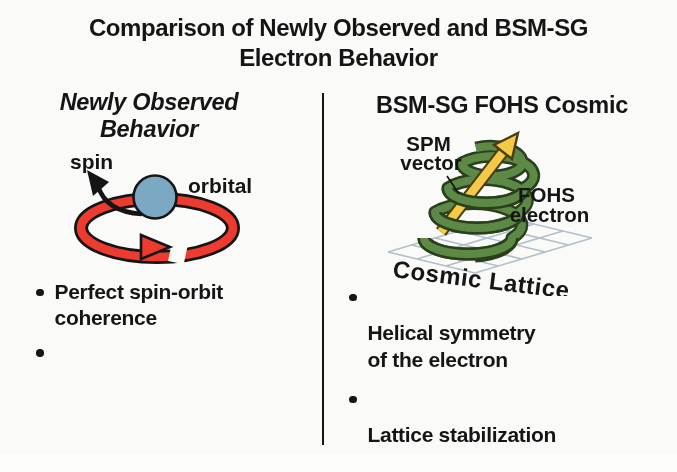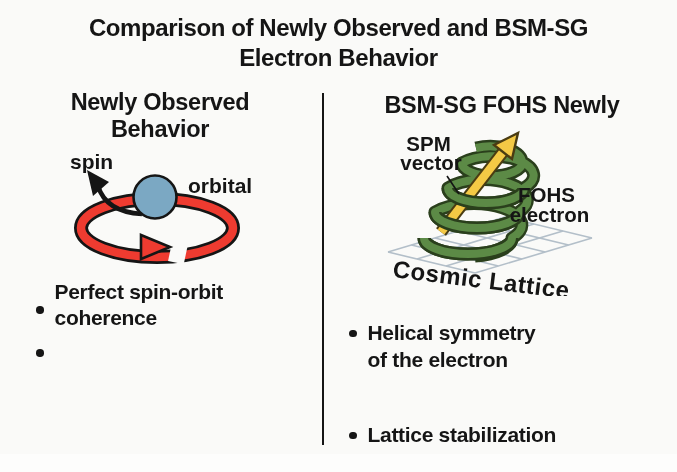--- a/index.html
+++ b/index.html
@@ -12,31 +12,31 @@
   .screen{position:relative;width:677px;height:472px;overflow:hidden;background:var(--background);}
   .pre{white-space:pre-line;}
   .figure-title{
     position:absolute;left:0;right:0;top:13px;margin:0;text-align:center;
     font-size:24px;font-weight:700;line-height:1.24;letter-spacing:-0.4px;
   }
   .col-heading{
     position:absolute;margin:0;text-align:center;font-size:23.5px;font-weight:700;
     line-height:1.13;letter-spacing:-0.3px;
   }
-  .col-heading.left{left:16px;top:89px;width:288px;}
+  .col-heading.left{left:5px;top:89px;width:288px;font-style:italic;}
   .col-heading.right{left:332px;top:92px;width:340px;}
   .divider{position:absolute;left:322px;top:93px;width:2px;height:352px;background:var(--ink);}
   svg{position:absolute;display:block;}
   .svg-left{left:30px;top:140px;}
   .svg-right{left:352px;top:118px;}
   .diag-label{font-family:"Liberation Sans",sans-serif;font-weight:700;fill:var(--ink);}
   .bullets{position:absolute;margin:0;padding:0;list-style:none;}
   .bullets.left{left:36px;top:279px;width:290px;}
   .bullets.right{left:349px;top:284px;width:325px;}
-  .bullets li{display:flex;align-items:center;margin:0 0 10px 0;}
+  .bullets li{display:flex;align-items:flex-start;margin:0 0 10px 0;}
   .bullets.left li{margin-bottom:8px;}
   .bullets.right li{margin-bottom:13px;}
   .dot{flex:0 0 auto;width:7.5px;height:7.5px;border-radius:50%;background:var(--ink);margin:9.5px 11px 0 0;}
   .btext{font-size:21px;font-weight:700;letter-spacing:-0.3px;}
   .bullets.left .btext{line-height:1.26;}
   .bullets.right .btext{line-height:1.27;margin-top:36px;}
   .bottom-mask{position:absolute;left:0;right:0;top:454px;height:18px;background:#FDFDFC;}
   
   .ring-outline{fill:none;stroke:var(--ink);stroke-width:14;}
   .ring-red{fill:none;stroke:var(--orbital-red);stroke-width:8.5;}
@@ -58,21 +58,21 @@
 
 <div class="screen">
 
   <h1 class="figure-title pre">Comparison of Newly Observed and BSM-SG
 Electron Behavior</h1>
 
   <div class="divider"></div>
 
   <h2 class="col-heading left pre">Newly Observed
 Behavior</h2>
-  <h2 class="col-heading right pre">BSM-SG FOHS Newly</h2>
+  <h2 class="col-heading right pre">BSM-SG FOHS Cosmic</h2>
 
   <svg class="svg-left" width="250" height="135" viewBox="0 0 250 135">
     <ellipse class="ring-outline" cx="127" cy="88" rx="76" ry="29"></ellipse>
     <ellipse class="ring-red" cx="127" cy="88" rx="76" ry="29"></ellipse>
     <rect class="ring-gap" x="141" y="93" width="16" height="30" transform="rotate(12 149 108)"></rect>
     <polygon class="ring-head" points="111,95 140,107 111,119"></polygon>
     <path class="spin-shaft" d="M 112 74 Q 76 72 68 46"></path>
     <polygon class="spin-head" points="57,30 79,42 63,56"></polygon>
     <circle class="electron" cx="125" cy="57" r="21.5"></circle>
     <text class="diag-label" x="40" y="29" font-size="21">spin</text>

